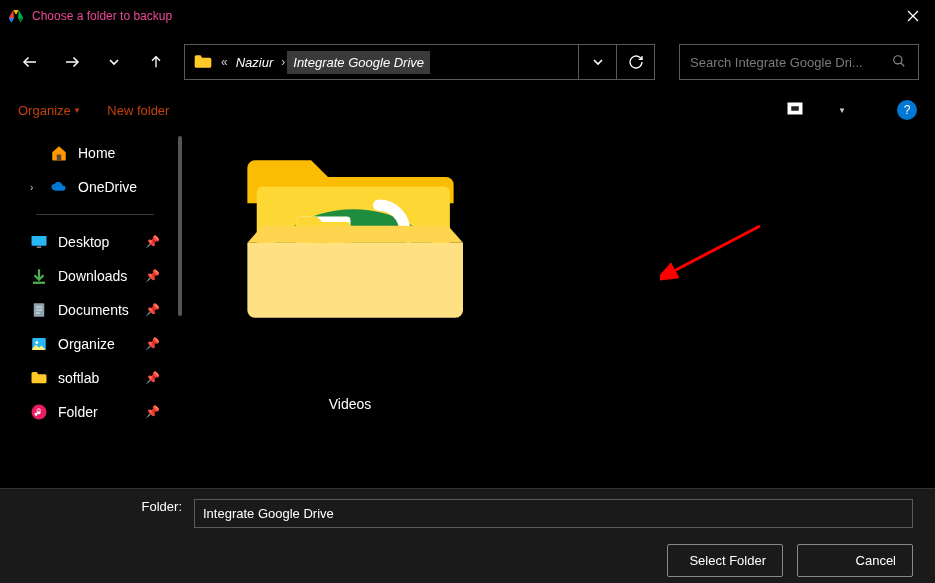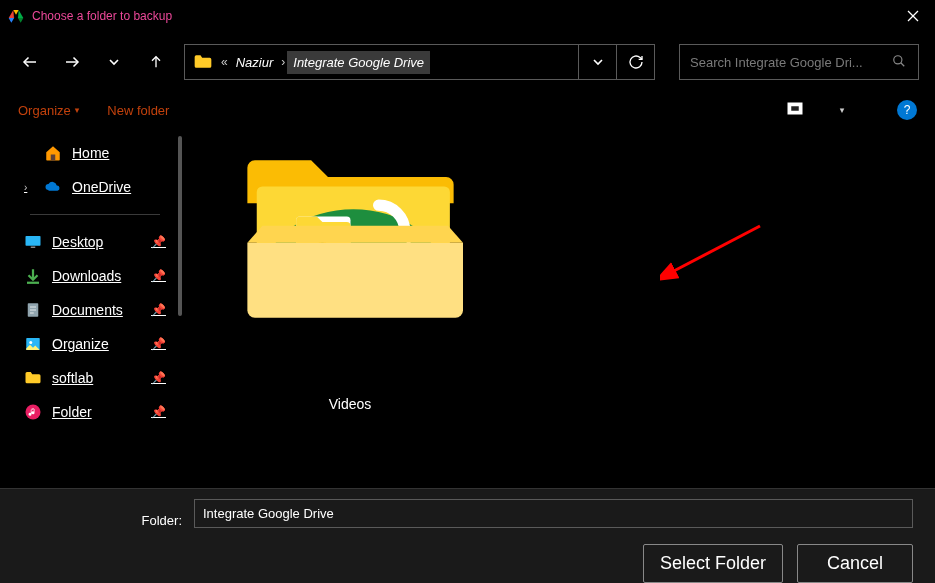--- a/index.html
+++ b/index.html
@@ -32,41 +32,41 @@
 
     
     .toolbar { height:36px; display:flex; align-items:center; padding:0 18px; gap:28px; background:#000; }
     .toolbar .tb-item { font-size:13px; color:#c2410c; cursor:pointer; display:flex; align-items:center; gap:4px; }
     .tb-spacer { flex:1; }
     .view-btn { width:24px; height:24px; display:flex; align-items:center; justify-content:center; cursor:pointer; }
     .help-btn { width:20px; height:20px; border-radius:50%; background:#0078d4; color:#fff; font-size:12px; display:flex; align-items:center; justify-content:center; cursor:pointer; margin-left:20px; }
 
     
     .body-split { display:flex; height:360px; background:#000; position:relative; }
-    .sidebar { width:190px; padding:8px 10px; background:#000;text-decoration:underline; }
+    .sidebar { width:190px; padding:8px 16px; background:#000; }
     .scroll-track { position:absolute; left:178px; top:8px; width:4px; height:180px; background:#555; border-radius:2px; }
     .sidebar-divider { height:1px; background:#3a3a3a; margin:10px 20px; }
     .sb-item { display:flex; align-items:center; padding:8px 14px; gap:10px; cursor:pointer; font-size:14px; color:#fff; }
     .sb-item .sb-icon { width:18px; height:18px; display:flex; align-items:center; justify-content:center; }
     .sb-item .chev { width:10px; color:#ccc; font-size:10px; }
     .sb-item .pin { margin-left:auto; color:#888; font-size:12px; }
 
     .content { flex:1; background:#000; padding:20px 40px; position:relative; }
     .folder-item { width:240px; text-align:center; cursor:pointer; }
     .folder-name { margin-top:64px; font-size:14px; color:#fff; }
 
     .arrow-annot { position:absolute; left:470px; top:90px; pointer-events:none; }
 
     
     .bottom { height:95px; background:#1a1a1a; border-top:1px solid #333; padding:10px 22px; }
-    .folder-row { display:flex; align-items:flex-end; gap:12px; margin-bottom:16px; }
+    .folder-row { display:flex; align-items:flex-start; gap:12px; margin-bottom:16px; }
     .folder-row label { font-size:13px; color:#fff; width:160px; text-align:right; }
     .folder-row input { flex:1; background:#1a1a1a; border:1px solid #5a5a5a; padding:6px 8px; color:#fff; font-size:13px; outline:none; }
     .btn-row { display:flex; justify-content:flex-end; gap:14px; }
-    .btn { min-width:116px; padding:8px 16px; background:#1a1a1a; border:1px solid #888; color:#fff; font-size:18px; cursor:pointer; text-align:center; border-radius:2px; }
+    .btn { min-width:116px; padding:8px 16px; background:#1a1a1a; border:1px solid #888; color:#fff; font-size:13px; cursor:pointer; text-align:right; border-radius:2px; }
   </style>
 </head>
 <body>
 
 <div class="titlebar">
   <span class="drive-logo">
     <svg viewBox="0 0 24 24" width="16" height="16">
         <polygon points="8,3 16,3 23,15 19,22 5,22 1,15" fill="none"></polygon>
         <polygon points="8,3 16,3 12,10" fill="#ffba00"></polygon>
         <polygon points="16,3 23,15 15,15" fill="#00ac47"></polygon>

